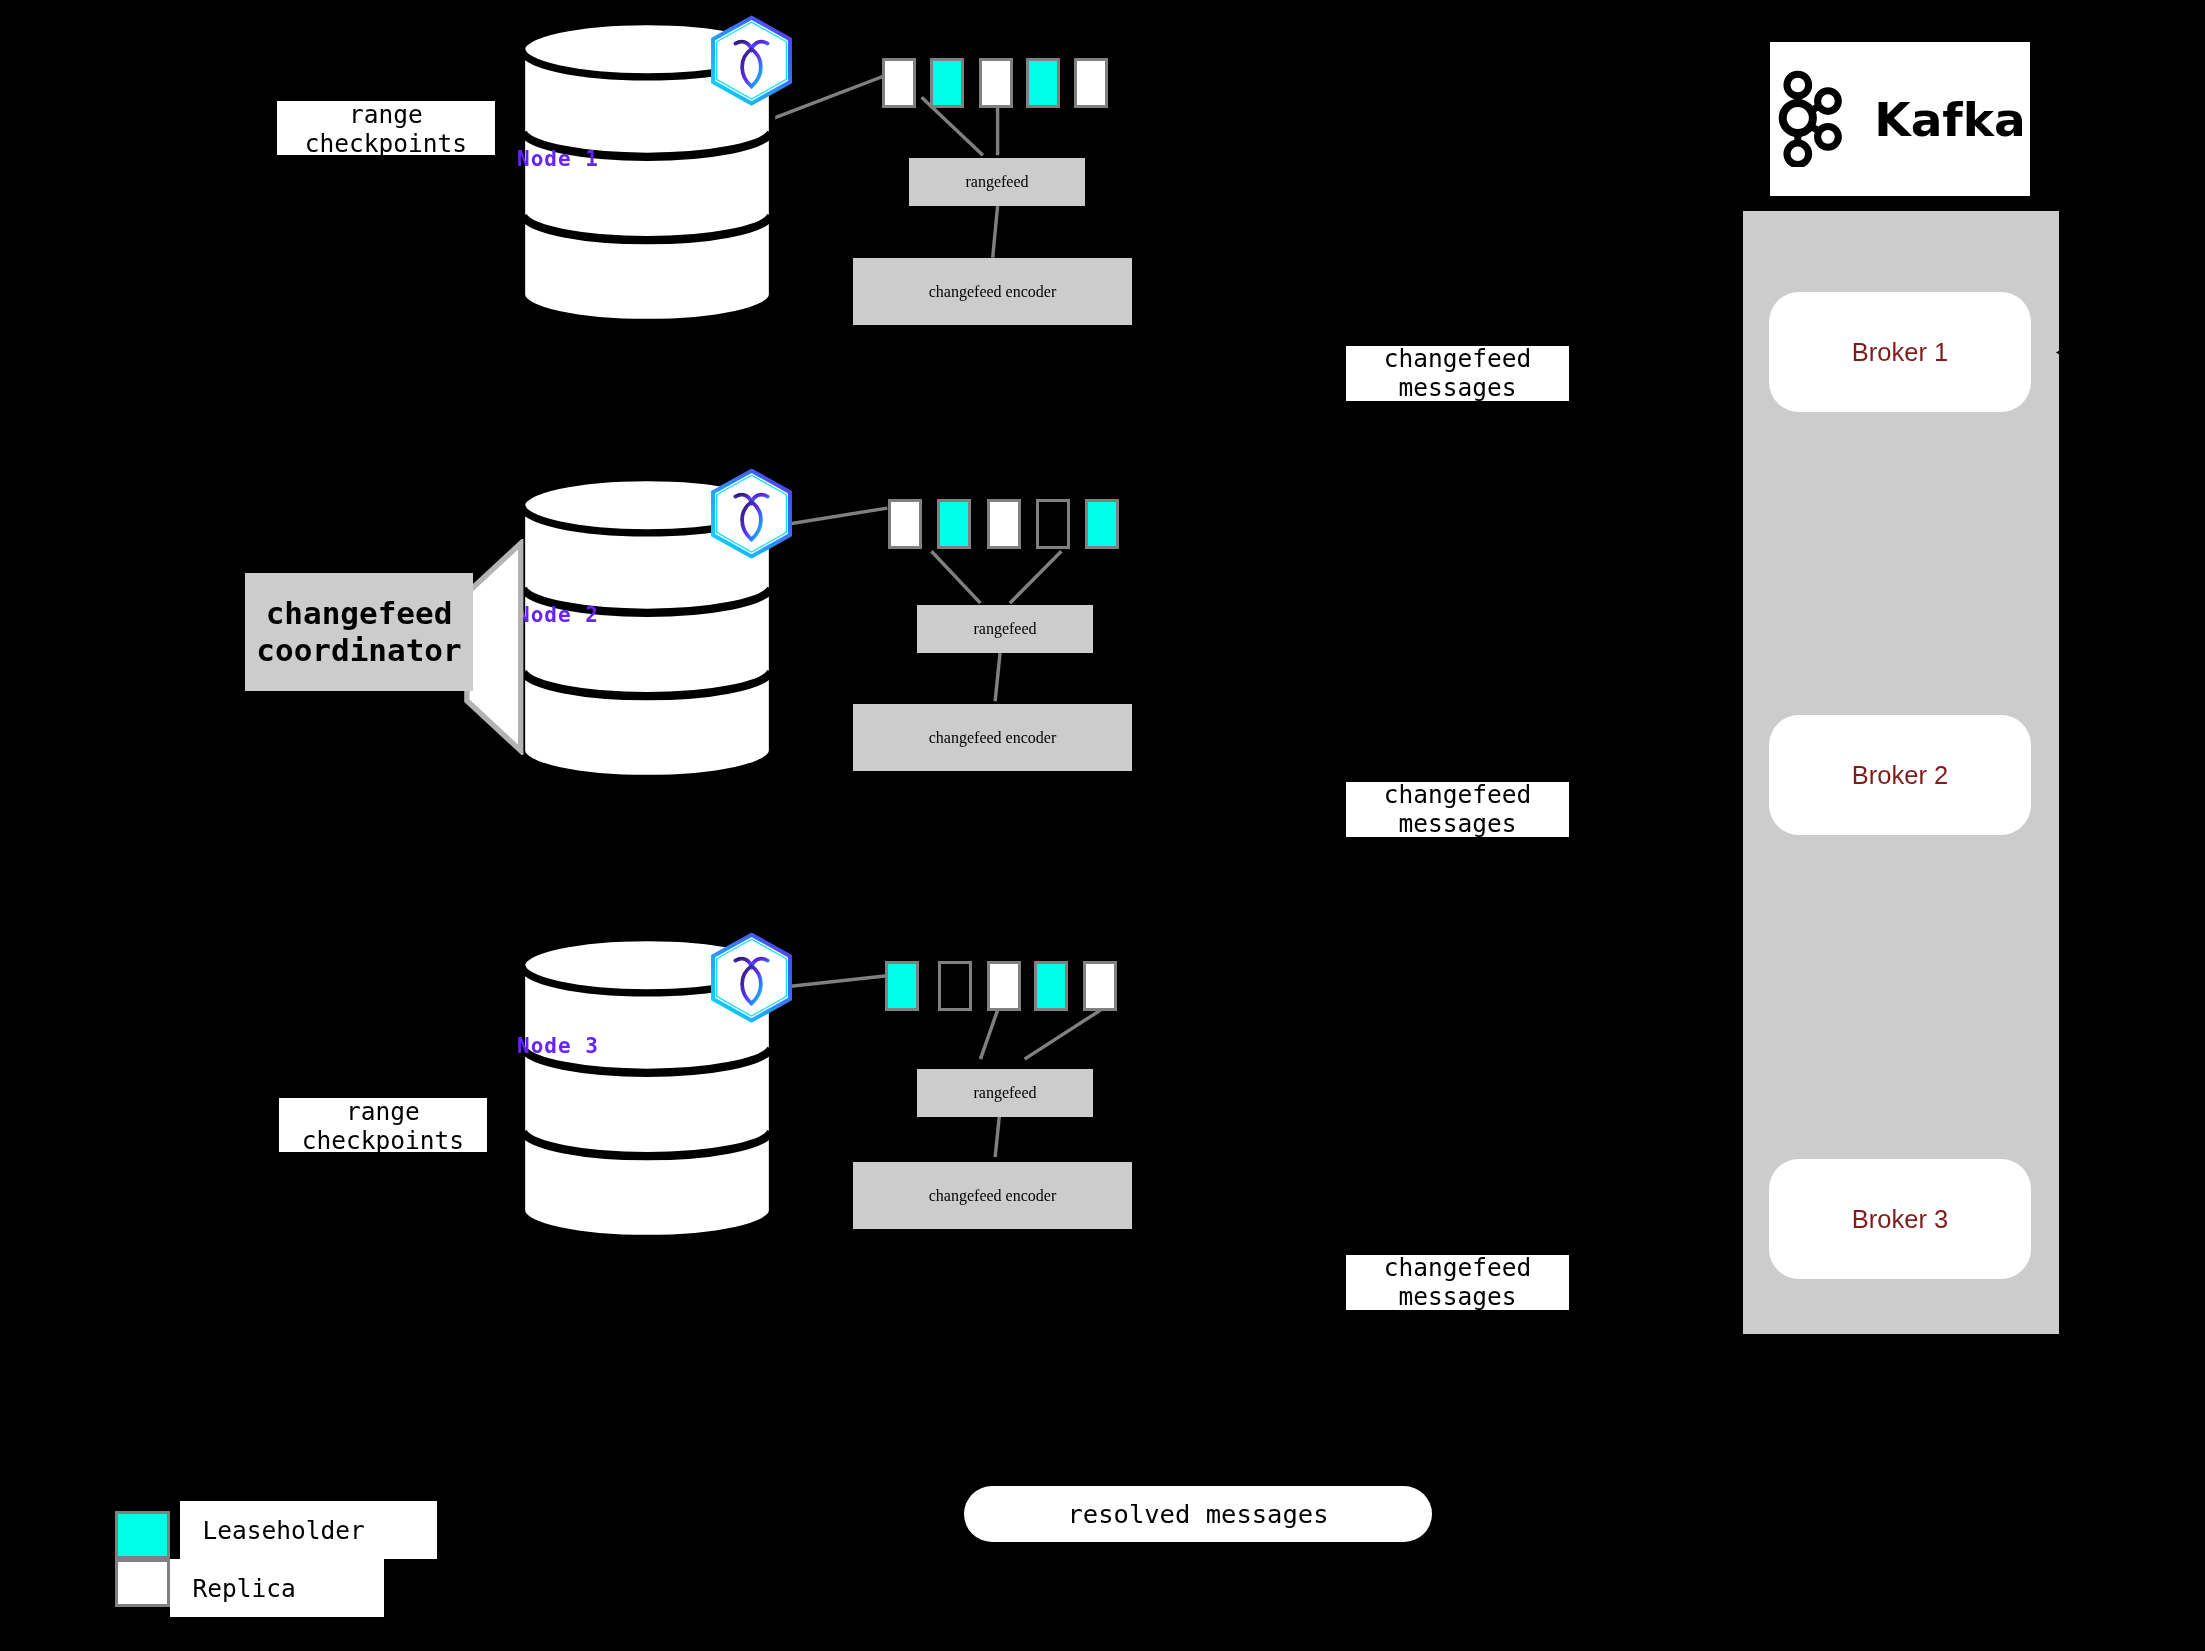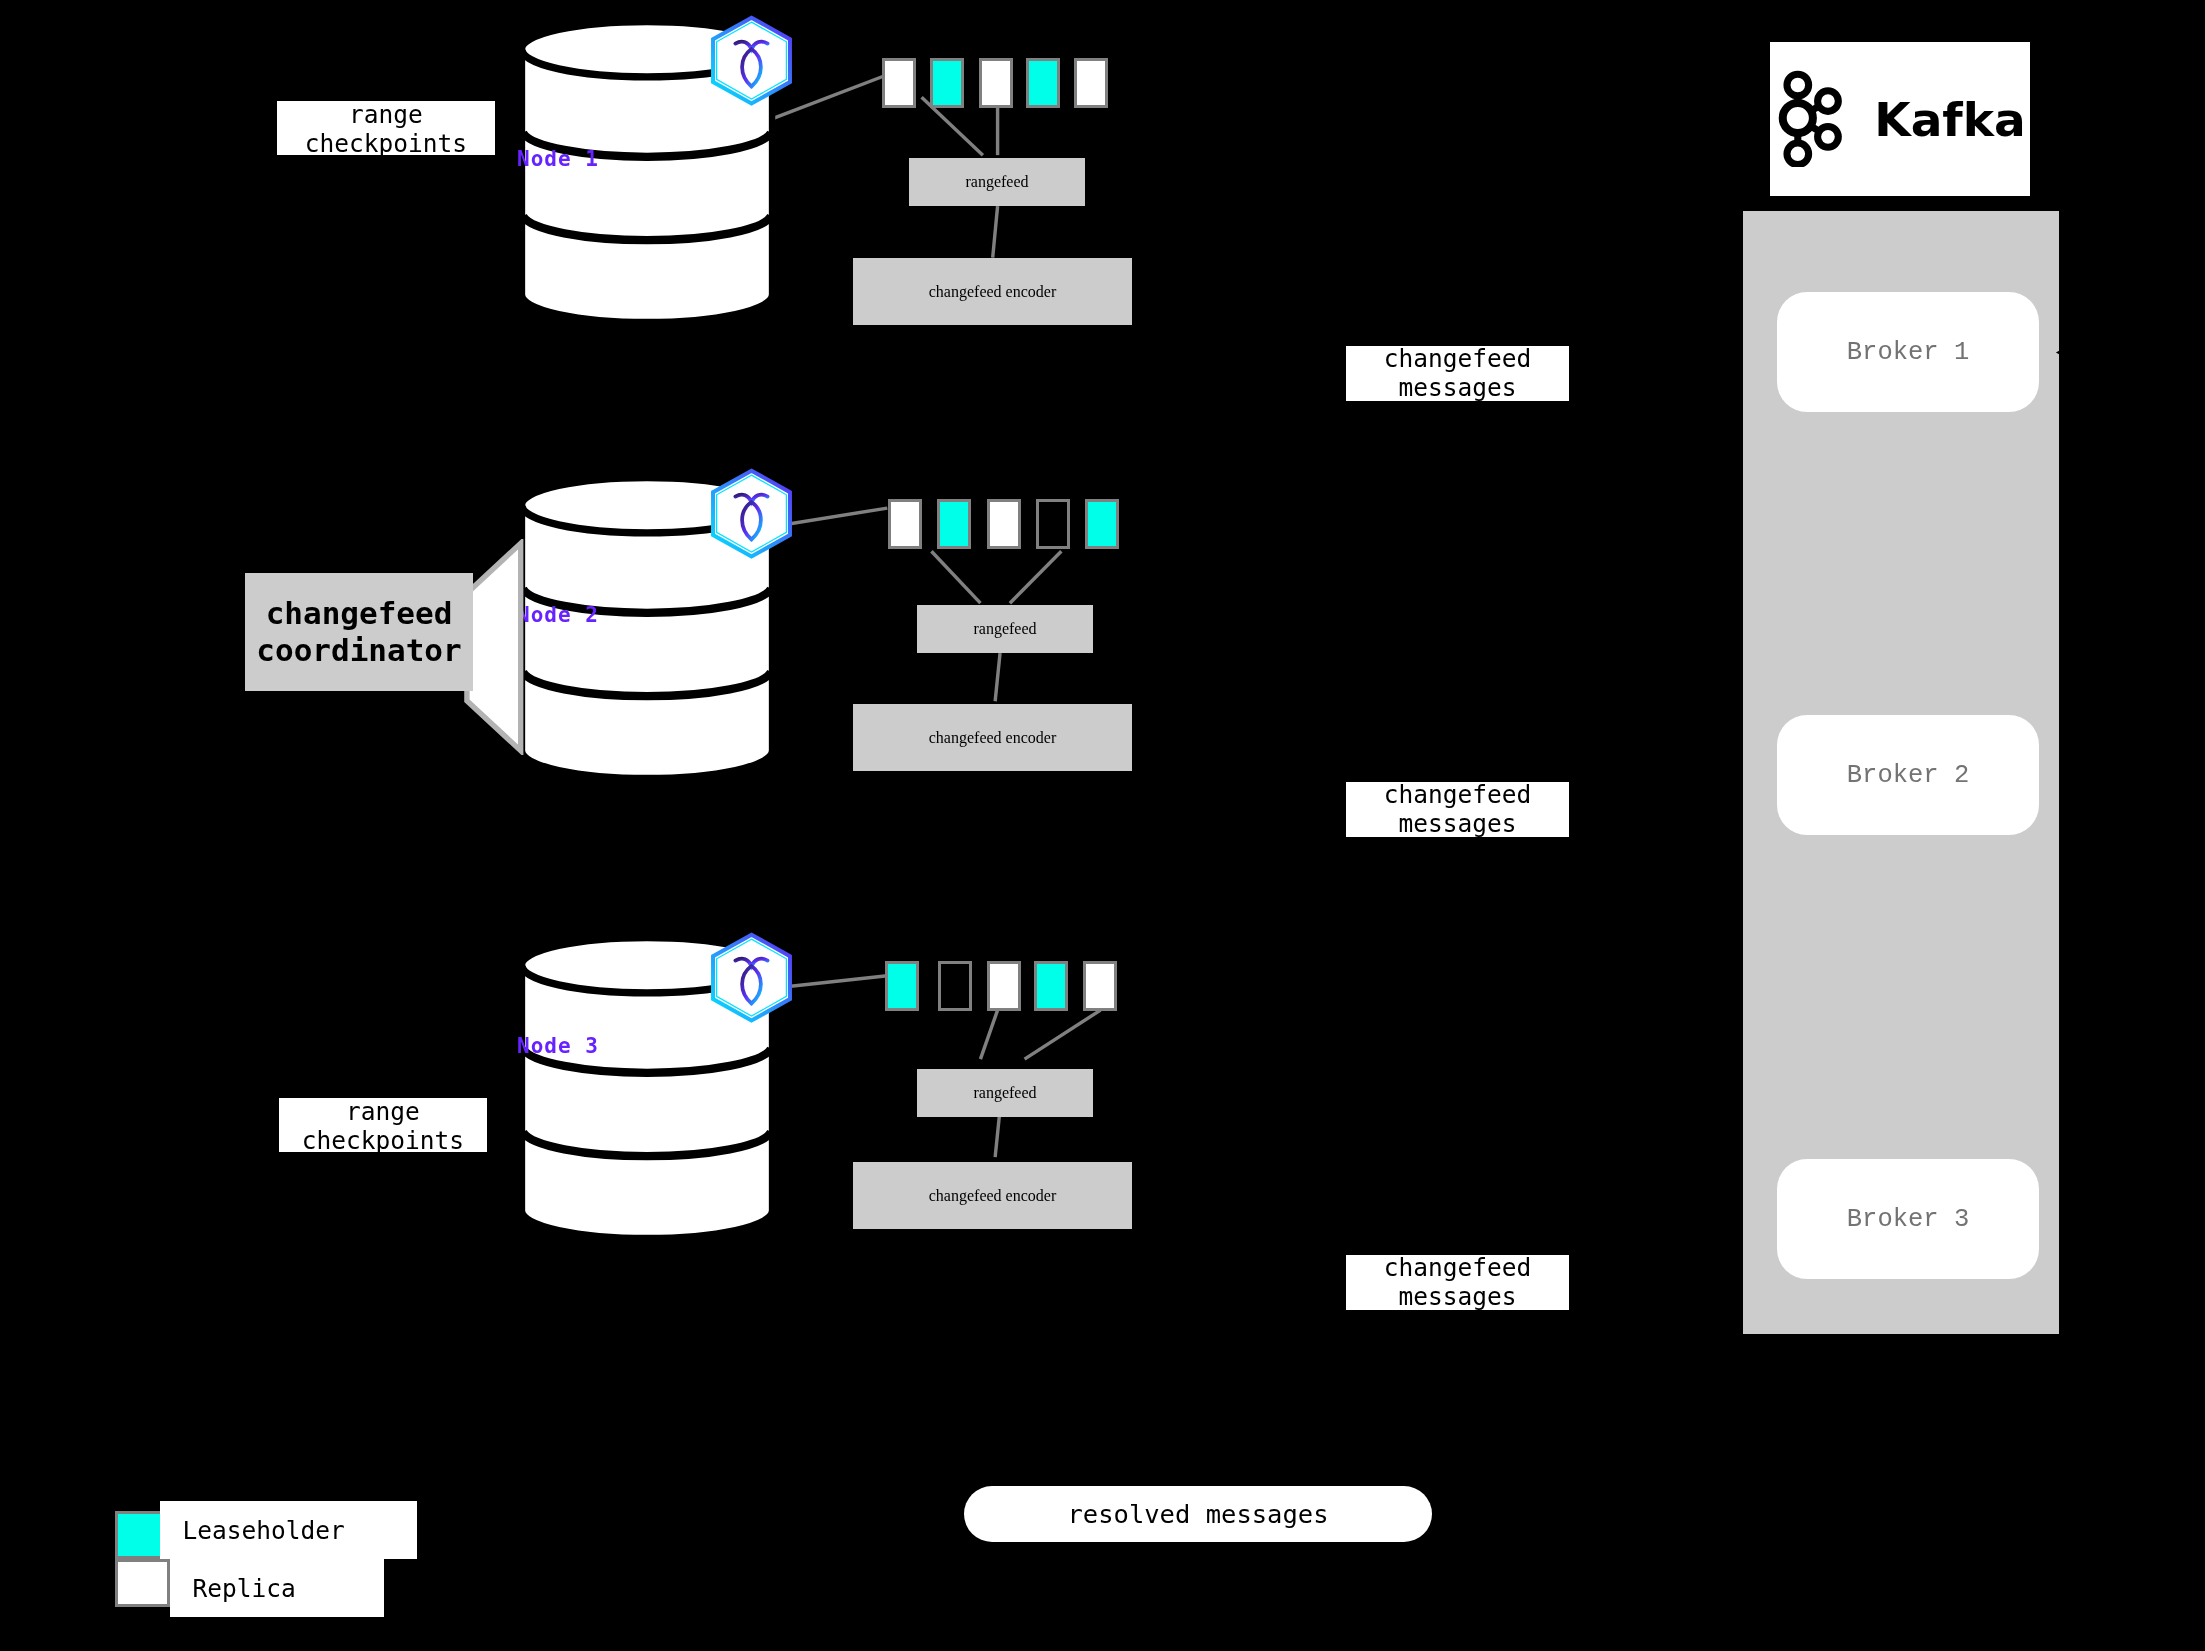--- a/index.html
+++ b/index.html
@@ -33,21 +33,21 @@
   .rng.empty{background:transparent;}
 
   
   #kafka-panel{background:#cccccc;}
   #kafka-logo-box{background:#fff;display:flex;align-items:center;
                   justify-content:center;gap:26px;}
   #kafka-logo-box .ktext{font-family:"DejaVu Sans",sans-serif;
                          font-weight:bold;font-size:47px;color:#000;}
   .broker{background:#ffffff;border-radius:30px;display:flex;
           align-items:center;justify-content:center;
-          font-family:Liberation Mono, monospace;font-size:25.5px;color:#737373;margin-left:8px;}
+          font-family:Liberation Sans, sans-serif;font-size:25.5px;color:#7f1d1d;}
 
   
   #resolved-pill{background:#fff;border-radius:490px;display:flex;
                  align-items:center;justify-content:center;
                  font-family:"DejaVu Sans Mono",monospace;
                  font-size:25.5px;color:#000;}
 
   
   .legend-sw{position:absolute;border:3.4px solid #808080;box-sizing:border-box;}
   .legend-txt{position:absolute;background:#fff;color:#000;display:flex;
@@ -238,17 +238,17 @@
   <span class="ktext">Kafka</span>
 </div>
 
 <div class="broker abs" style="left:1769px;top:292px;width:262px;height:120px;">Broker 1</div>
 <div class="broker abs" style="left:1769px;top:715px;width:262px;height:120px;">Broker 2</div>
 <div class="broker abs" style="left:1769px;top:1159px;width:262px;height:120px;">Broker 3</div>
 
 <div id="resolved-pill" class="abs" style="left:964px;top:1459px;width:468px;height:56px;margin-top:27px;">resolved messages</div>
 
 <div class="legend-sw" style="left:115px;top:1511px;width:55px;height:48px;background:#00ffe8;"></div>
-<div class="legend-txt" style="left:160px;top:1501px;width:234px;height:58px;">Leaseholder</div>
+<div class="legend-txt" style="left:180px;top:1501px;width:234px;height:58px;">Leaseholder</div>
 
 <div class="legend-sw" style="left:115px;top:1559px;width:55px;height:48px;background:#ffffff;"></div>
 <div class="legend-txt" style="left:170px;top:1559px;width:191px;height:58px;">Replica</div>
 
 
 </body></html>

